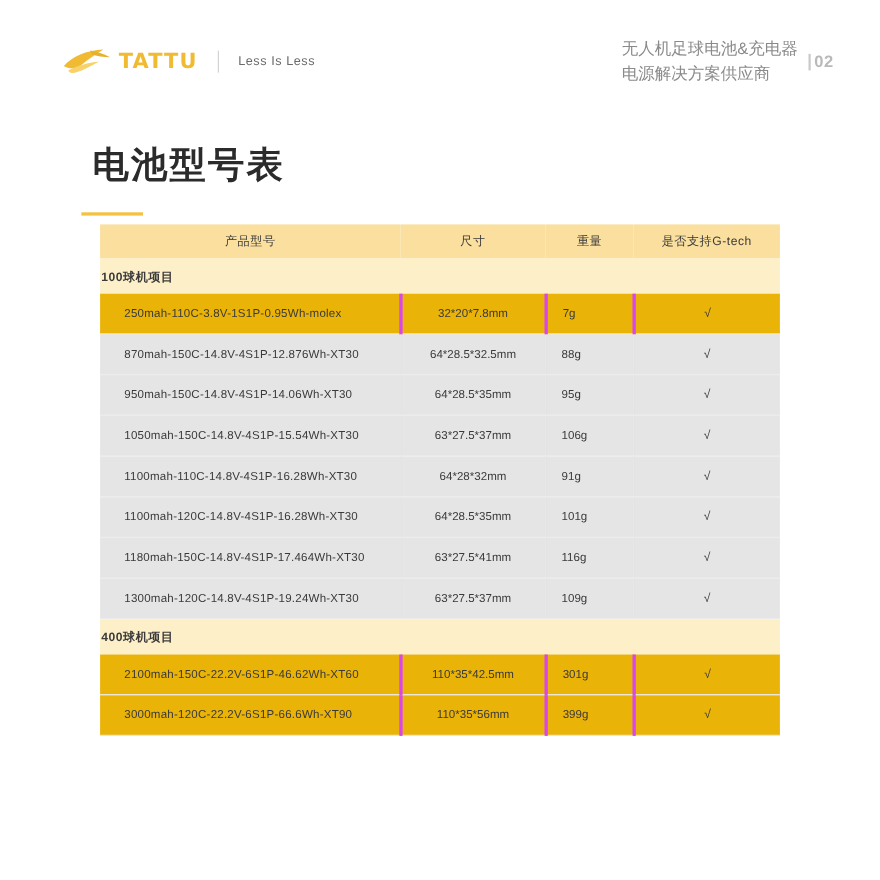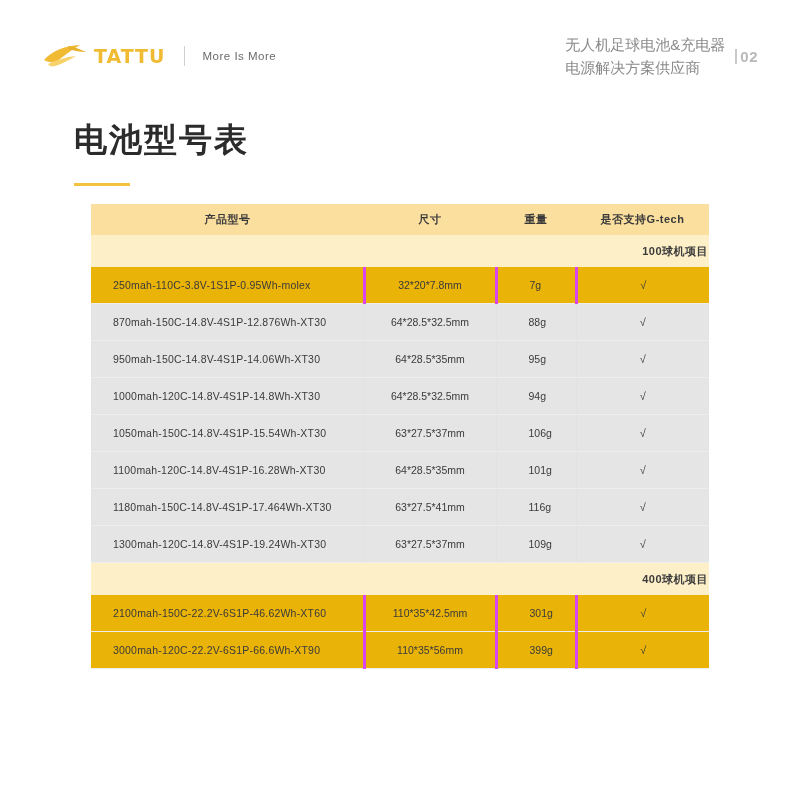--- a/index.html
+++ b/index.html
@@ -21,21 +21,21 @@
     width: 800px;
     height: 800px;
     background: #ffffff;
     box-sizing: border-box;
   }
 
   
   .header {
     position: absolute;
     top: 30px;
-    left: 42px;
+    left: 56px;
     right: 42px;
     height: 52px;
     display: flex;
     align-items: center;
     justify-content: space-between;
   }
 
   .brand {
     display: flex;
     align-items: center;
@@ -108,21 +108,21 @@
   .title-block {
     position: absolute;
     top: 118px;
     left: 74px;
   }
   .title {
     font-size: 33px;
     font-weight: bold;
     color: #2b2b2b;
     letter-spacing: 2px;
-    margin: 0;
+    margin: 10px;
     font-family: "DejaVu Sans", sans-serif;
   }
   .title-underline {
     margin-top: 20px;
     width: 56px;
     height: 3px;
     background: #f3c23f;
   }
 
   
@@ -141,33 +141,33 @@
 
   table.spec col.c1 { width: 273px; }
   table.spec col.c2 { width: 132px; }
   table.spec col.c3 { width: 80px; }
   table.spec col.c4 { width: 133px; }
 
   table.spec th {
     background: #fadf9e;
     color: #3a3a3a;
     font-size: 11px;
-    font-weight: bold;
+    font-weight: normal;
     height: 29px;
     text-align: center;
     border: none;
     letter-spacing: 0.5px;
   }
 
   tr.group td {
     background: #fdefc8;
     color: #3a3a3a;
     font-size: 11px;
     font-weight: bold;
-    text-align: right;
+    text-align: left;
     height: 30px;
     letter-spacing: 0.5px;
   }
 
   tr.data td {
     height: 34px;
     font-size: 10.5px;
     color: #3a3a3a;
     border-bottom: 1px solid #ededed;
     background: #eab308;
@@ -177,21 +177,21 @@
   }
   tr.data td.model {
     padding-left: 22px;
     text-align: left;
     letter-spacing: 0.2px;
   }
   tr.data td.size {
     text-align: center;
   }
   tr.data td.weight {
-    padding-left: 32px;
+    padding-left: 14px;
     text-align: left;
   }
   tr.data td.gtech {
     text-align: center;
     font-size: 11px;
   }
 
   tr.data td.size,
   tr.data td.weight,
   tr.data td.gtech {
@@ -214,21 +214,21 @@
         <span class="logo-mark">
           <svg width="46" height="26" viewBox="0 0 46 26" xmlns="http://www.w3.org/2000/svg">
             <path d="M2 17 C10 8, 22 3, 38 2 C30 7, 24 11, 18 16 C13 20, 7 20, 2 17 Z" fill="#f0bb33"></path>
             <path d="M6 21 C14 17, 24 14, 34 13 C27 17, 20 21, 13 23 C10 24, 7 23, 6 21 Z" fill="#f7d26a"></path>
             <path d="M26 3 C32 4, 38 6, 44 9 C38 9, 32 8, 27 6 Z" fill="#e8b12c"></path>
           </svg>
         </span>
         <span class="logo-text">TATTU</span>
       </div>
       <span class="brand-divider"></span>
-      <span class="tagline">More Is More</span>
+      <span class="tagline">Less Is Less</span>
     </div>
 
     <div class="header-right">
       <div class="header-lines">
         <div>无人机足球电池&amp;充电器</div>
         <div>电源解决方案供应商</div>
       </div>
       <div class="page-num">
         <span class="bar"></span>
         <span>02</span>
@@ -273,29 +273,29 @@
             <td class="weight">88g</td>
             <td class="gtech">√</td>
           </tr>
           <tr class="data shaded">
             <td class="model">950mah-150C-14.8V-4S1P-14.06Wh-XT30</td>
             <td class="size">64*28.5*35mm</td>
             <td class="weight">95g</td>
             <td class="gtech">√</td>
           </tr>
           <tr class="data shaded">
-            <td class="model">1000mah-120C-14.8V-4S1P-14.8Wh-XT30</td>
-            <td class="size">64*28.5*32.5mm</td>
-            <td class="weight">94g</td>
-            <td class="gtech">√</td>
-          </tr>
-          <tr class="data shaded">
             <td class="model">1050mah-150C-14.8V-4S1P-15.54Wh-XT30</td>
             <td class="size">63*27.5*37mm</td>
             <td class="weight">106g</td>
+            <td class="gtech">√</td>
+          </tr>
+          <tr class="data shaded">
+            <td class="model">1100mah-110C-14.8V-4S1P-16.28Wh-XT30</td>
+            <td class="size">64*28*32mm</td>
+            <td class="weight">91g</td>
             <td class="gtech">√</td>
           </tr>
           <tr class="data shaded">
             <td class="model">1100mah-120C-14.8V-4S1P-16.28Wh-XT30</td>
             <td class="size">64*28.5*35mm</td>
             <td class="weight">101g</td>
             <td class="gtech">√</td>
           </tr>
           <tr class="data shaded">
             <td class="model">1180mah-150C-14.8V-4S1P-17.464Wh-XT30</td>

